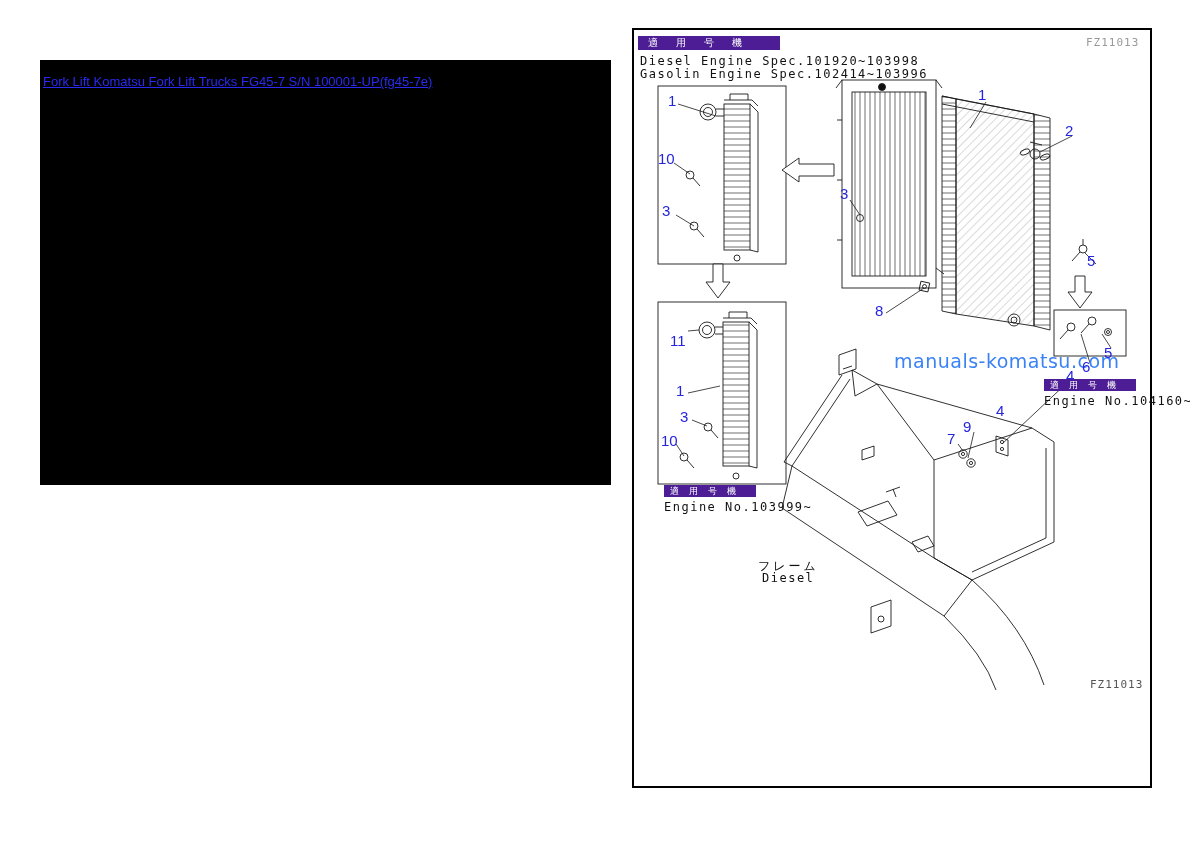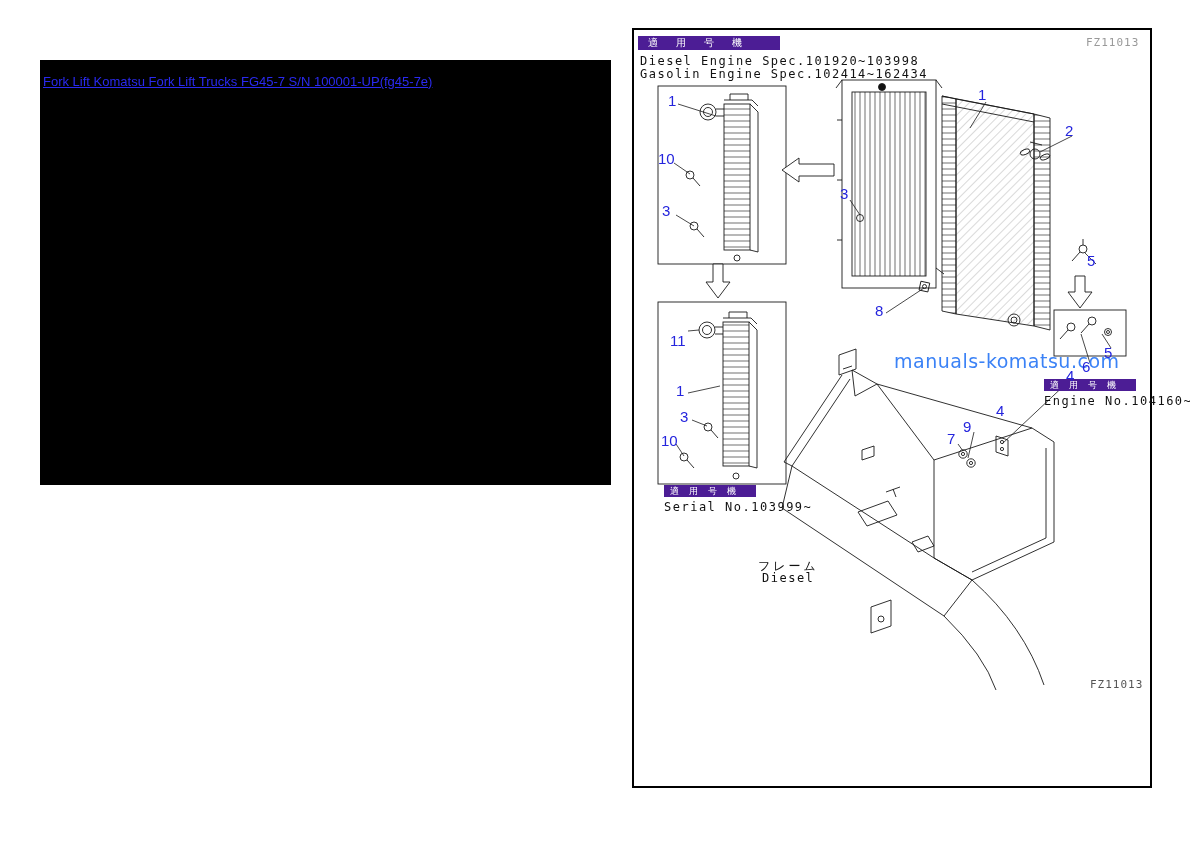--- a/index.html
+++ b/index.html
@@ -169,30 +169,30 @@
       <line x1="477" y1="318" x2="468" y2="304"></line>
       <line x1="456" y1="333" x2="447" y2="304"></line>
       <line x1="436" y1="350" x2="368" y2="414"></line>
       <line x1="340" y1="402" x2="334" y2="428"></line>
       <line x1="324" y1="414" x2="329" y2="421"></line>
     </g>
   </svg>
 
   <div class="jpbar" style="left:4px;top:6px;width:132px">適用号機</div>
   <div class="spec" style="left:6px;top:24px">Diesel Engine Spec.101920~103998</div>
-  <div class="spec" style="left:6px;top:37px">Gasolin Engine Spec.102414~162434</div>
+  <div class="spec" style="left:6px;top:37px">Gasolin Engine Spec.102414~103996</div>
   <div class="figcode top" style="left:452px;top:6px">FZ11013</div>
 
   <div class="watermark" style="left:260px;top:320px">manuals-komatsu.com</div>
 
   <div class="jpbar small" style="left:410px;top:349px;width:86px">適用号機</div>
   <div class="spec" style="left:410px;top:364px">Engine No.104160~</div>
 
   <div class="jpbar small" style="left:30px;top:455px;width:86px">適用号機</div>
-  <div class="spec" style="left:30px;top:470px">Serial No.103999~</div>
+  <div class="spec" style="left:30px;top:470px">Engine No.103999~</div>
 
   <div class="framejp" style="left:124px;top:528px">フレーム</div>
   <div class="spec" style="left:128px;top:541px">Diesel</div>
 
   <div class="figcode" style="left:456px;top:648px">FZ11013</div>
 
   <div class="callout" style="left:34px;top:62px">1</div>
   <div class="callout" style="left:24px;top:120px">10</div>
   <div class="callout" style="left:28px;top:172px">3</div>
   <div class="callout" style="left:344px;top:56px">1</div>

